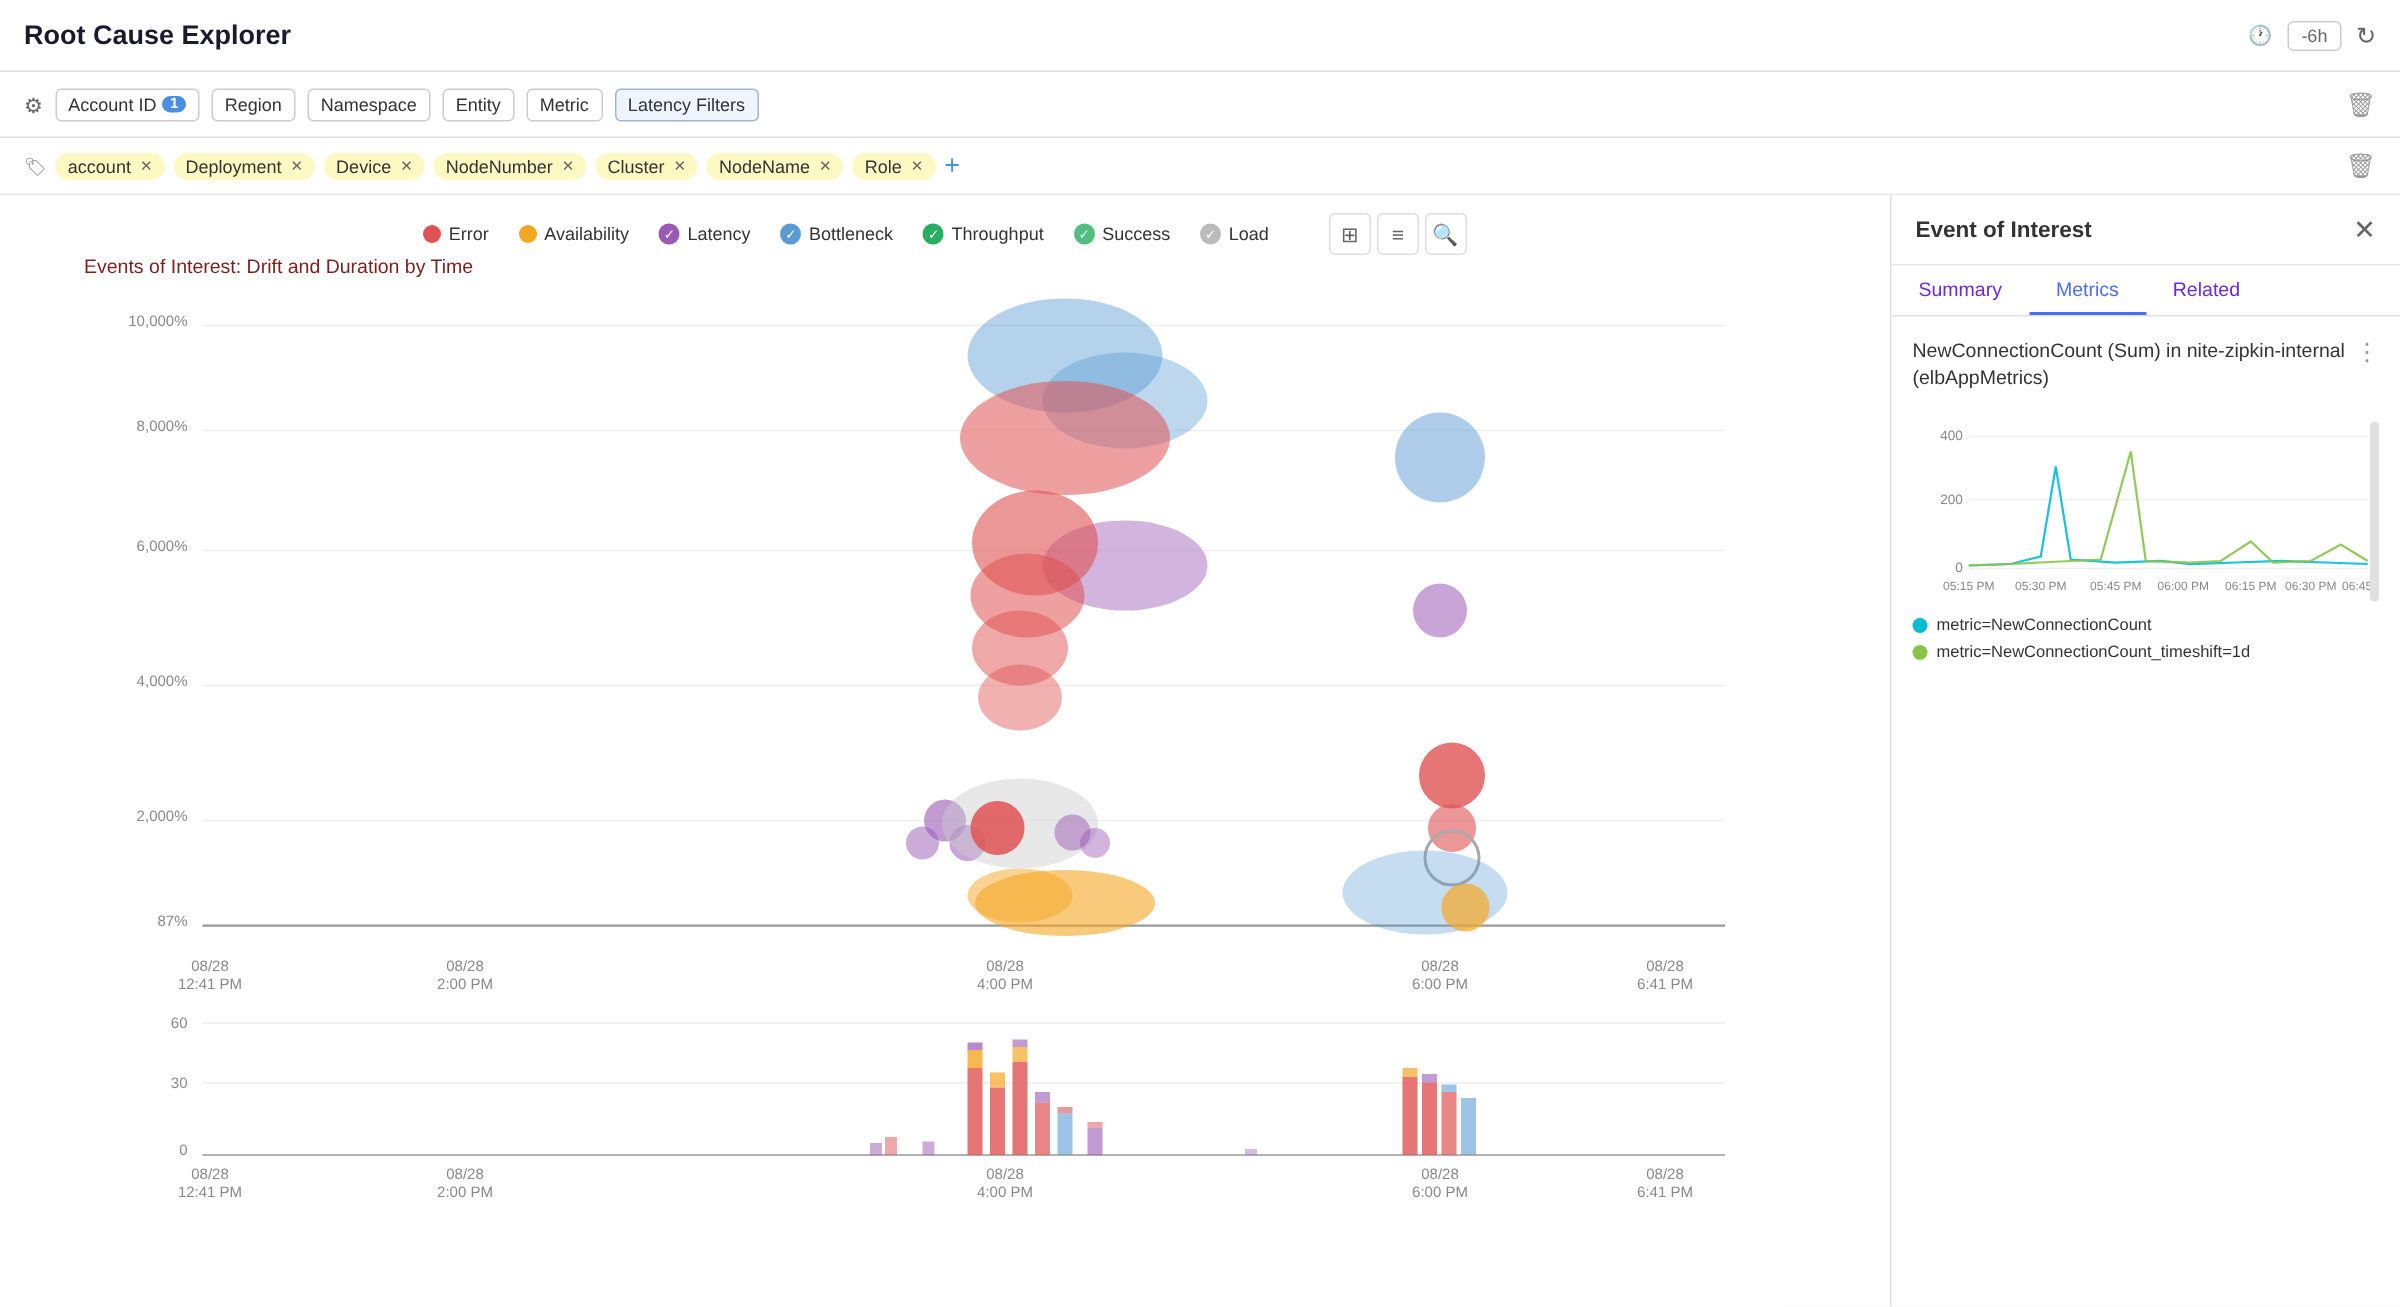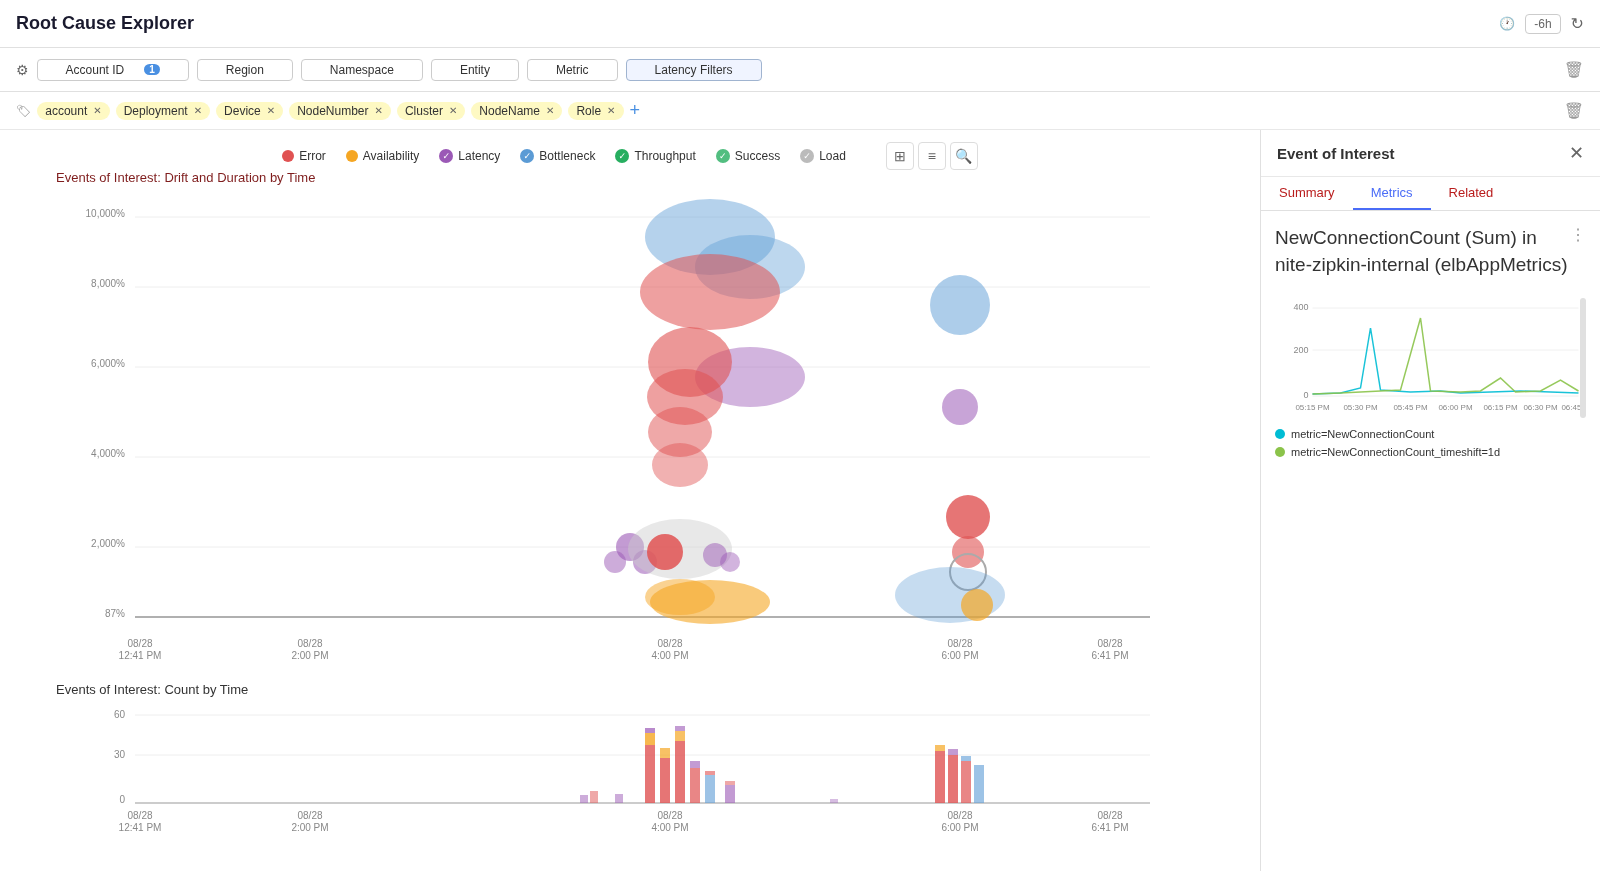--- a/index.html
+++ b/index.html
@@ -11,22 +11,22 @@
     }
     .app-title { font-size: 18px; font-weight: 600; color: #1a1a2e; }
     .header-right { display: flex; align-items: center; gap: 10px; color: #666; font-size: 13px; }
 
     .filter-bar {
       display: flex; align-items: center; gap: 8px;
       padding: 8px 16px; background: #fff; border-bottom: 1px solid #e0e0e0; height: 44px;
     }
     .filter-icon { color: #666; font-size: 14px; }
     .filter-pill {
-      display: flex; align-items: center; gap: 20px;
-      padding: 3px 28px; border: 1px solid #ccc; border-radius: 4px;
+      display: flex; align-items: center; gap: 4px;
+      padding: 3px 8px; border: 1px solid #ccc; border-radius: 4px;
       background: #fff; font-size: 12px; cursor: pointer; white-space: nowrap; justify-content: center;
     }
     .filter-pill .badge {
       background: #4a90e2; color: #fff; border-radius: 10px;
       padding: 0 5px; font-size: 10px; font-weight: bold;
     }
     .filter-pill.advanced { background: #f0f4ff; border-color: #a0b4d0; }
     .delete-icon { color: #999; font-size: 16px; cursor: pointer; margin-left: auto; }
 
     .tag-bar {
@@ -67,27 +67,27 @@
       display: flex; flex-direction: column; flex-shrink: 0;
     }
     .panel-header {
       display: flex; align-items: center; justify-content: space-between;
       padding: 12px 16px; border-bottom: 1px solid #e8e8e8;
     }
     .panel-title { font-size: 15px; font-weight: 600; }
     .panel-close { cursor: pointer; color: #666; font-size: 18px; }
     .panel-tabs { display: flex; gap: 0; border-bottom: 1px solid #e0e0e0; }
     .panel-tab {
-      padding: 8px 18px; font-size: 13px; cursor: pointer; color: #b91c1c;
+      padding: 8px 18px; font-size: 13px; cursor: pointer; color: #6d28d9;
       border-bottom: 2px solid transparent;
     }
     .panel-tab.active { color: #4a6cf7; border-bottom-color: #4a6cf7; font-weight: 500; }
 
     .panel-body { padding: 14px; flex: 1; overflow-y: auto; }
-    .metric-card-title { font-size: 19px; font-weight: 500; margin-bottom: 10px; line-height: 1.4; }
+    .metric-card-title { font-size: 13px; font-weight: 500; margin-bottom: 10px; line-height: 1.4; }
     .metric-card-more { float: right; color: #999; cursor: pointer; font-size: 16px; }
 
     .mini-chart { width: 100%; height: 120px; position: relative; margin-bottom: 10px; }
 
     .legend-mini { display: flex; flex-direction: column; gap: 6px; font-size: 11px; }
     .legend-mini-item { display: flex; align-items: center; gap: 6px; }
     .legend-mini-dot { width: 10px; height: 10px; border-radius: 50%; flex-shrink: 0; }
 
     .scrollbar-mini { position: absolute; right: 0; top: 0; bottom: 0; width: 6px; background: #e0e0e0; border-radius: 3px; }
 
@@ -272,21 +272,20 @@
         <text x="580" y="460" font-size="10" fill="#888" text-anchor="middle">08/28</text>
         <text x="580" y="472" font-size="10" fill="#888" text-anchor="middle">4:00 PM</text>
         <text x="870" y="460" font-size="10" fill="#888" text-anchor="middle">08/28</text>
         <text x="870" y="472" font-size="10" fill="#888" text-anchor="middle">6:00 PM</text>
         <text x="1020" y="460" font-size="10" fill="#888" text-anchor="middle">08/28</text>
         <text x="1020" y="472" font-size="10" fill="#888" text-anchor="middle">6:41 PM</text>
       </svg>
     </div>
 
     
-    <div class="bar-chart-title">Events of Interest: Count by Time</div>
     <svg width="100%" height="130" viewBox="0 0 1080 130">
 
       <text x="35" y="15" font-size="10" fill="#888" text-anchor="end">60</text>
       <text x="35" y="55" font-size="10" fill="#888" text-anchor="end">30</text>
       <text x="35" y="100" font-size="10" fill="#888" text-anchor="end">0</text>
 
       <line x1="45" y1="12" x2="1060" y2="12" stroke="#eee" stroke-width="1"></line>
       <line x1="45" y1="52" x2="1060" y2="52" stroke="#eee" stroke-width="1"></line>
       <line x1="45" y1="100" x2="1060" y2="100" stroke="#999" stroke-width="1"></line>
 

